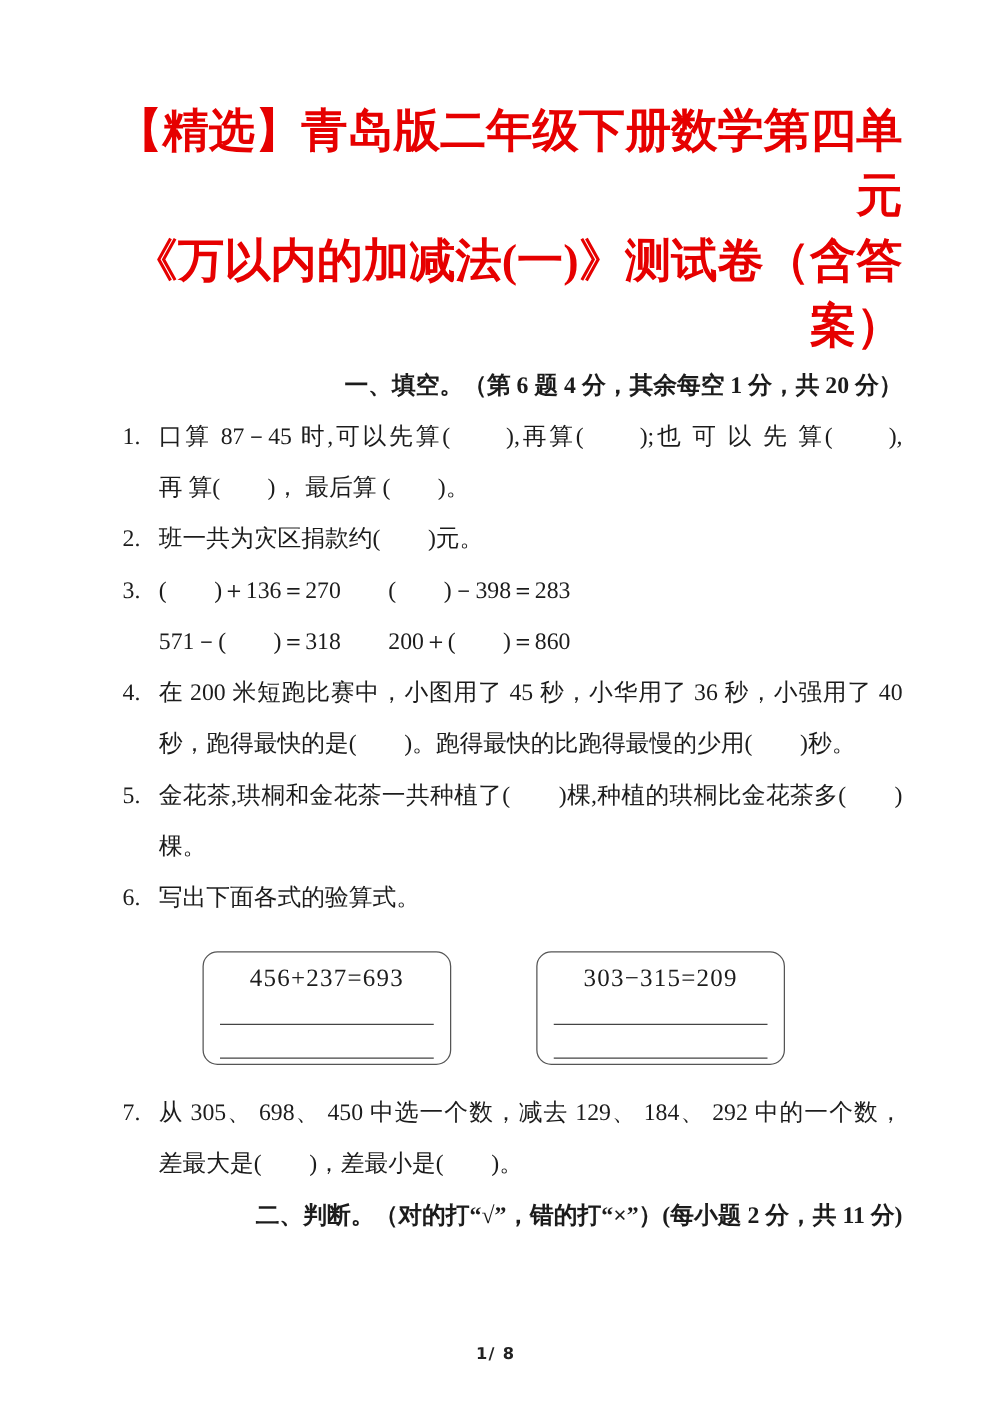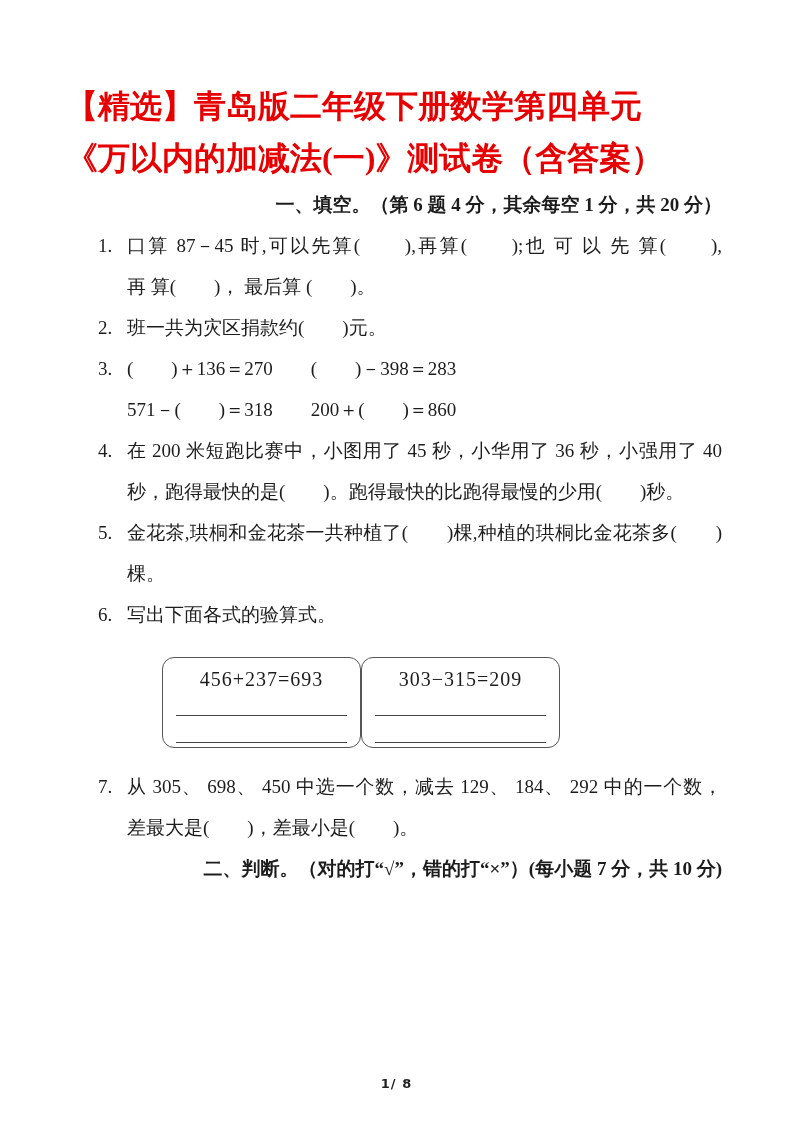--- a/index.html
+++ b/index.html
@@ -9,41 +9,41 @@
     width:793px; height:1122px;
     background:#ffffff;
     margin:0 auto;
     overflow:hidden;
     font-family:"Liberation Serif","DejaVu Serif",serif;
     color:#1c1c1c;
   }
   .content { padding:80px 71px 0 66px; }
 
   .doc-title {
-    text-align:left;
-    font-size:32px;
+    text-align:right;
+    font-size:37px;
     font-weight:bold;
     line-height:52px;
     color:var(--accent,#e60000);
   }
 
   .section-heading {
     font-size:19px;
     line-height:41px;
     font-weight:700;
     text-align:right;
   }
 
   .q { display:flex; margin-left:32px; }
   .qnum { flex:0 0 29px; width:29px; font-size:19px; line-height:41px; }
   .qlines { flex:1; min-width:0; }
   .qline { font-size:19px; line-height:41px; white-space:pre-wrap; }
   .qline.full { text-align:justify; text-align-last:justify; }
 
-  .boxes { display:flex; margin:22px 0 18px 96px; }
+  .boxes { display:flex; gap:68px; margin:22px 0 18px 96px; }
   .checkbox-card {
     width:199px; height:91px;
     border:1.5px solid #555;
     border-radius:12px;
     padding:6px 13px 0;
     background:#fff;
   }
   .box-eq {
     text-align:center;
     font-size:20px;
@@ -137,18 +137,18 @@
     </div>
 
     <div class="q">
       <div class="qnum">7.</div>
       <div class="qlines">
         <div class="qline full">从 305、 698、 450 中选一个数，减去 129、 184、 292 中的一个数，</div>
         <div class="qline">差最大是(　　)，差最小是(　　)。</div>
       </div>
     </div>
 
-    <div class="section-heading">二、判断。（对的打“√”，错的打“×”）(每小题 7 分，共 10 分)</div>
+    <div class="section-heading">二、判断。（对的打“√”，错的打“×”）(每小题 2 分，共 11 分)</div>
 
   </div>
 
   <div class="footer">1/ 8</div>
 </div>
 
 </body></html>

